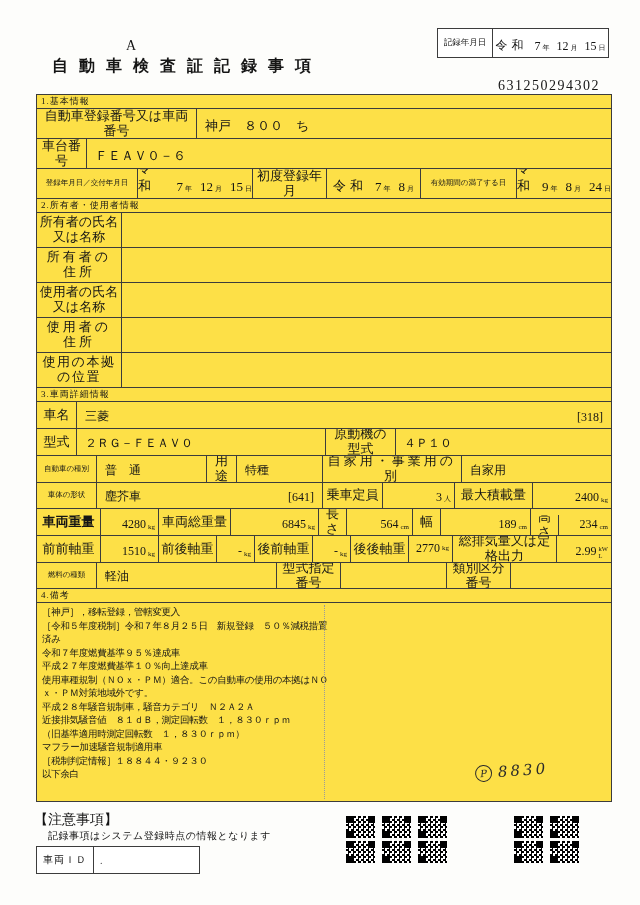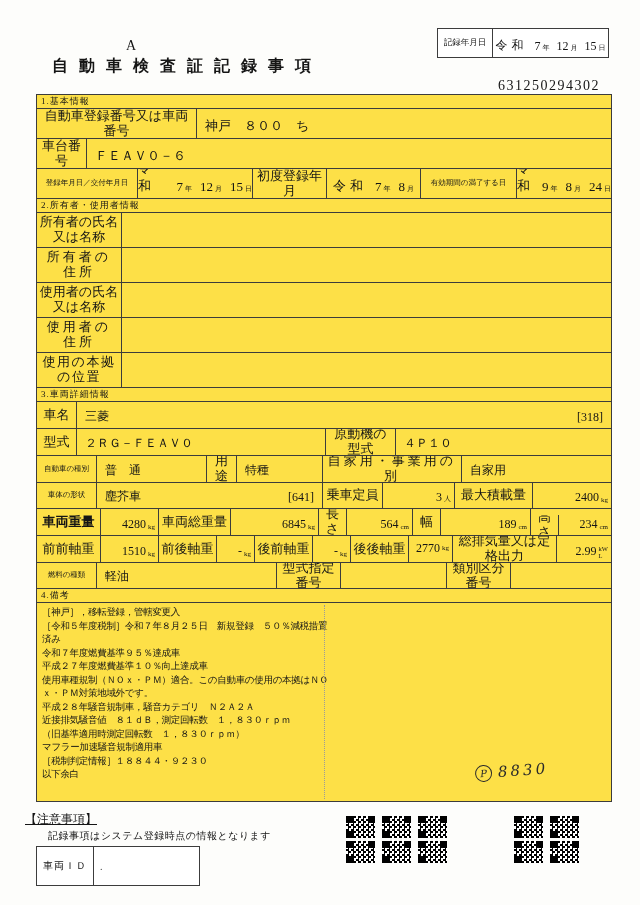--- a/index.html
+++ b/index.html
@@ -50,23 +50,23 @@
   .remarks-divider{position:absolute;left:287px;top:2px;bottom:2px;
     border-left:1px dotted #9a9a9a;}
   .rline{white-space:pre;}
   .handwriting{position:absolute;left:438px;top:160px;display:flex;align-items:center;
     gap:6px;transform:rotate(-4deg);color:#2b2b2b;
     font-family:"DejaVu Serif",serif;font-style:italic;}
   .hw-circle{width:15px;height:15px;border:1.3px solid #2b2b2b;border-radius:50%;
     display:flex;align-items:center;justify-content:center;font-size:10px;}
   .hw-num{font-size:15px;letter-spacing:3px;}
   
-  .notice-title{position:absolute;left:25px;top:811px;font-size:12px;text-decoration:underline;}
+  .notice-title{position:absolute;left:34px;top:811px;font-size:14px;}
   .notice-text{position:absolute;left:48px;top:829px;font-size:10px;letter-spacing:0.5px;}
-  .vid-box{position:absolute;left:36px;top:846px;width:164px;height:40px;
+  .vid-box{position:absolute;left:36px;top:846px;width:164px;height:28px;
     border:1px solid #3c3c3c;display:flex;box-sizing:border-box;background:#fff;}
   .vid-label{width:56px;border-right:1px solid #3c3c3c;font-size:10px;display:flex;
     align-items:center;justify-content:center;letter-spacing:1px;}
   .vid-value{flex:1;font-size:10px;display:flex;align-items:center;padding-left:6px;color:#444;}
   
   .qr-group{position:absolute;display:grid;gap:3px 7px;}
   .qr-left{left:346px;top:816px;grid-template-columns:repeat(3,29px);}
   .qr-right{left:514px;top:816px;grid-template-columns:repeat(2,29px);}
   .qr{width:29px;height:22px;
     background:

